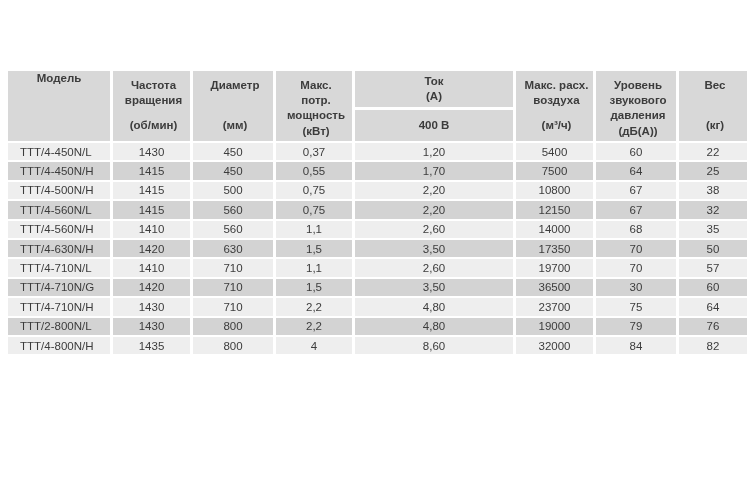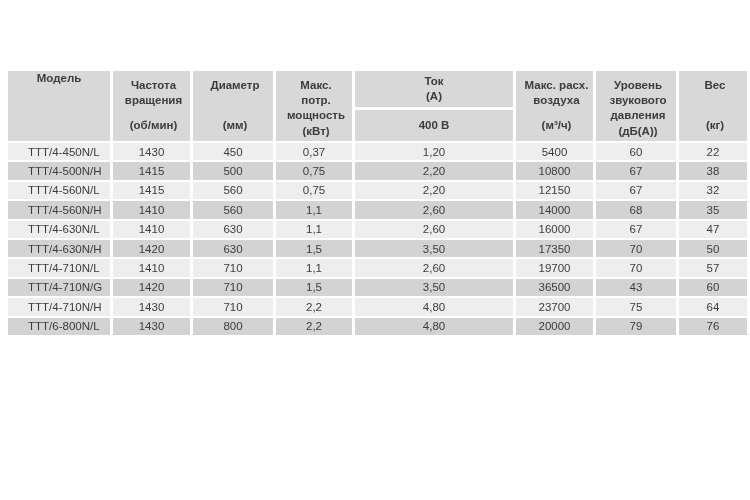--- a/index.html
+++ b/index.html
@@ -46,21 +46,21 @@
     display: flex; align-items: center; justify-content: center;
   }
   td {
     height: 17.4px;
     font-size: 11.5px;
     text-align: center;
     vertical-align: middle;
     background: #d3d3d3;
   }
   tbody tr:nth-child(odd) td { background: #eeeeee; }
-  tbody td:first-child { text-align: left; padding-left: 20px; }
+  tbody td:first-child { text-align: left; padding-left: 12px; }
 </style>
 </head>
 <body>
 
 <table class="spec-table">
   <colgroup>
     <col style="width:102px">
     <col style="width:77px">
     <col style="width:80px">
     <col style="width:76px">
@@ -135,20 +135,30 @@
         <td>TTT/4-450N/L</td>
         <td>1430</td>
         <td>450</td>
         <td>0,37</td>
         <td>1,20</td>
         <td>5400</td>
         <td>60</td>
         <td>22</td>
       </tr>
       <tr>
+        <td>TTT/4-450N/H</td>
+        <td>1415</td>
+        <td>450</td>
+        <td>0,55</td>
+        <td>1,70</td>
+        <td>7500</td>
+        <td>64</td>
+        <td>25</td>
+      </tr>
+      <tr>
         <td>TTT/4-500N/H</td>
         <td>1415</td>
         <td>500</td>
         <td>0,75</td>
         <td>2,20</td>
         <td>10800</td>
         <td>67</td>
         <td>38</td>
       </tr>
       <tr>
@@ -165,30 +175,20 @@
         <td>TTT/4-560N/H</td>
         <td>1410</td>
         <td>560</td>
         <td>1,1</td>
         <td>2,60</td>
         <td>14000</td>
         <td>68</td>
         <td>35</td>
       </tr>
       <tr>
-        <td>TTT/4-630N/L</td>
-        <td>1410</td>
-        <td>630</td>
-        <td>1,1</td>
-        <td>2,60</td>
-        <td>16000</td>
-        <td>67</td>
-        <td>47</td>
-      </tr>
-      <tr>
         <td>TTT/4-630N/H</td>
         <td>1420</td>
         <td>630</td>
         <td>1,5</td>
         <td>3,50</td>
         <td>17350</td>
         <td>70</td>
         <td>50</td>
       </tr>
       <tr>
@@ -201,37 +201,47 @@
         <td>70</td>
         <td>57</td>
       </tr>
       <tr>
         <td>TTT/4-710N/G</td>
         <td>1420</td>
         <td>710</td>
         <td>1,5</td>
         <td>3,50</td>
         <td>36500</td>
-        <td>43</td>
+        <td>30</td>
         <td>60</td>
       </tr>
       <tr>
         <td>TTT/4-710N/H</td>
         <td>1430</td>
         <td>710</td>
         <td>2,2</td>
         <td>4,80</td>
         <td>23700</td>
         <td>75</td>
         <td>64</td>
       </tr>
       <tr>
-        <td>TTT/6-800N/L</td>
+        <td>TTT/2-800N/L</td>
         <td>1430</td>
         <td>800</td>
         <td>2,2</td>
         <td>4,80</td>
-        <td>20000</td>
+        <td>19000</td>
         <td>79</td>
         <td>76</td>
+      </tr>
+      <tr>
+        <td>TTT/4-800N/H</td>
+        <td>1435</td>
+        <td>800</td>
+        <td>4</td>
+        <td>8,60</td>
+        <td>32000</td>
+        <td>84</td>
+        <td>82</td>
       </tr>
     </tbody>
 </table>
 
 </body></html>

